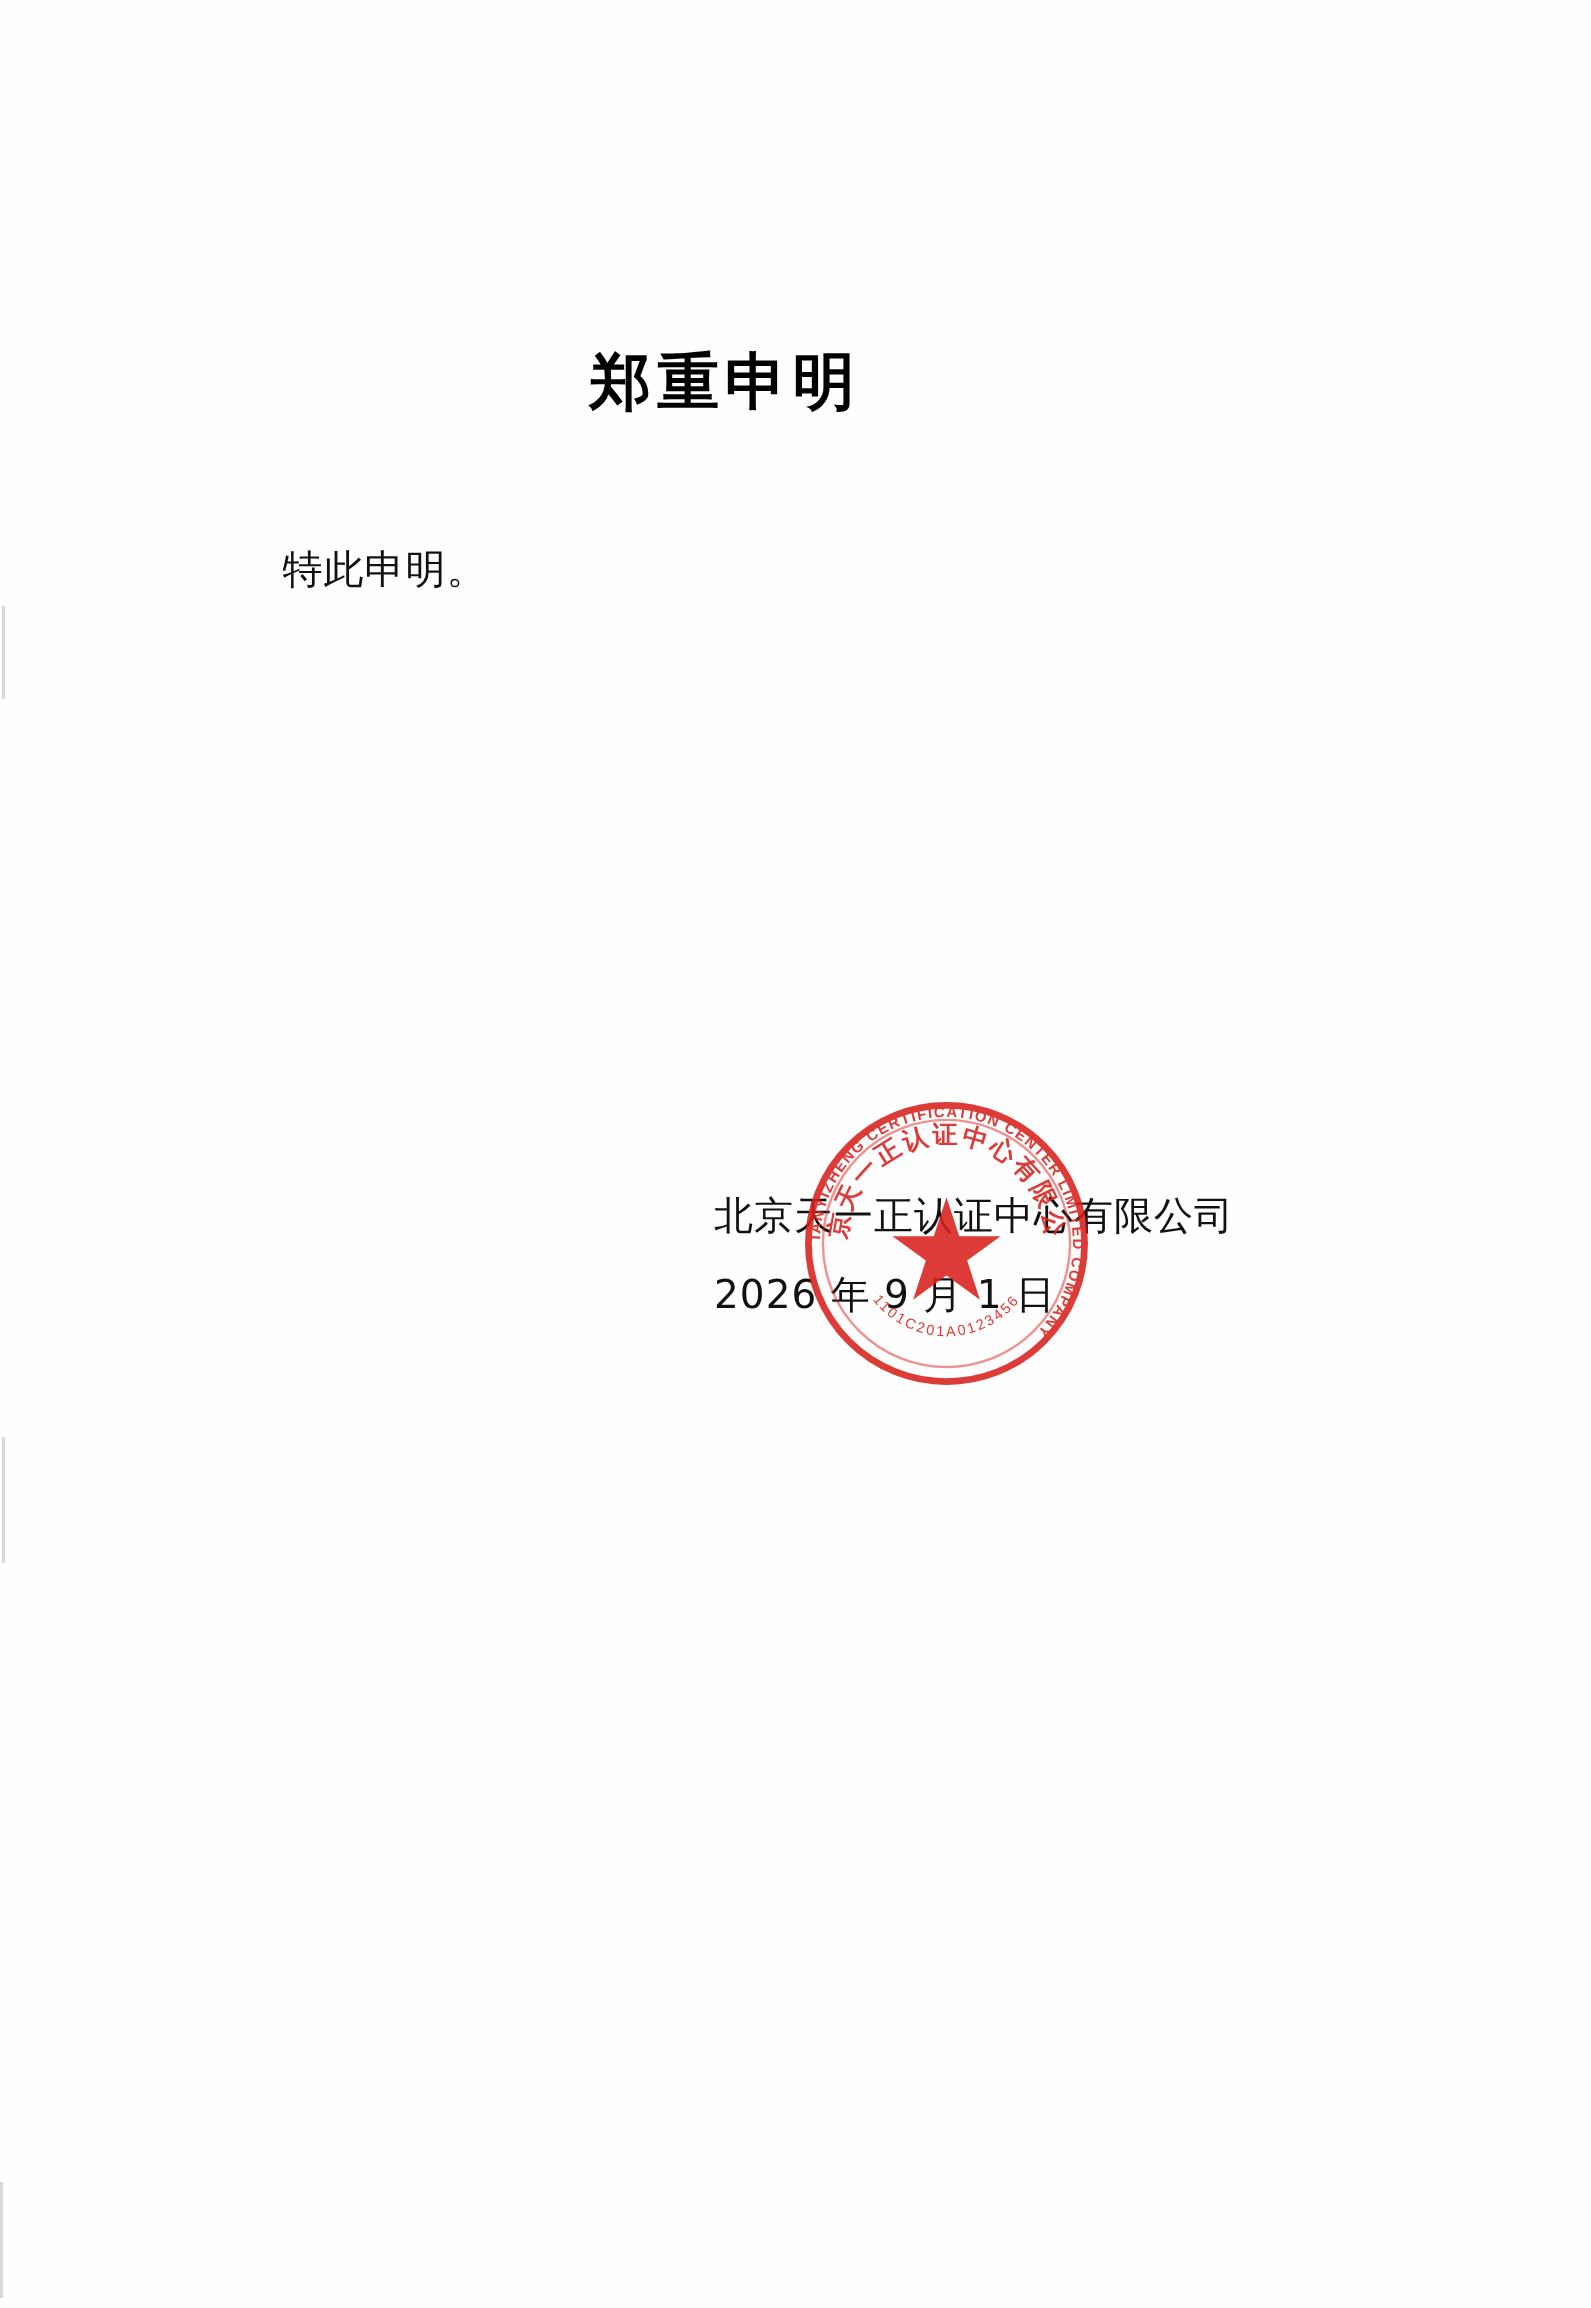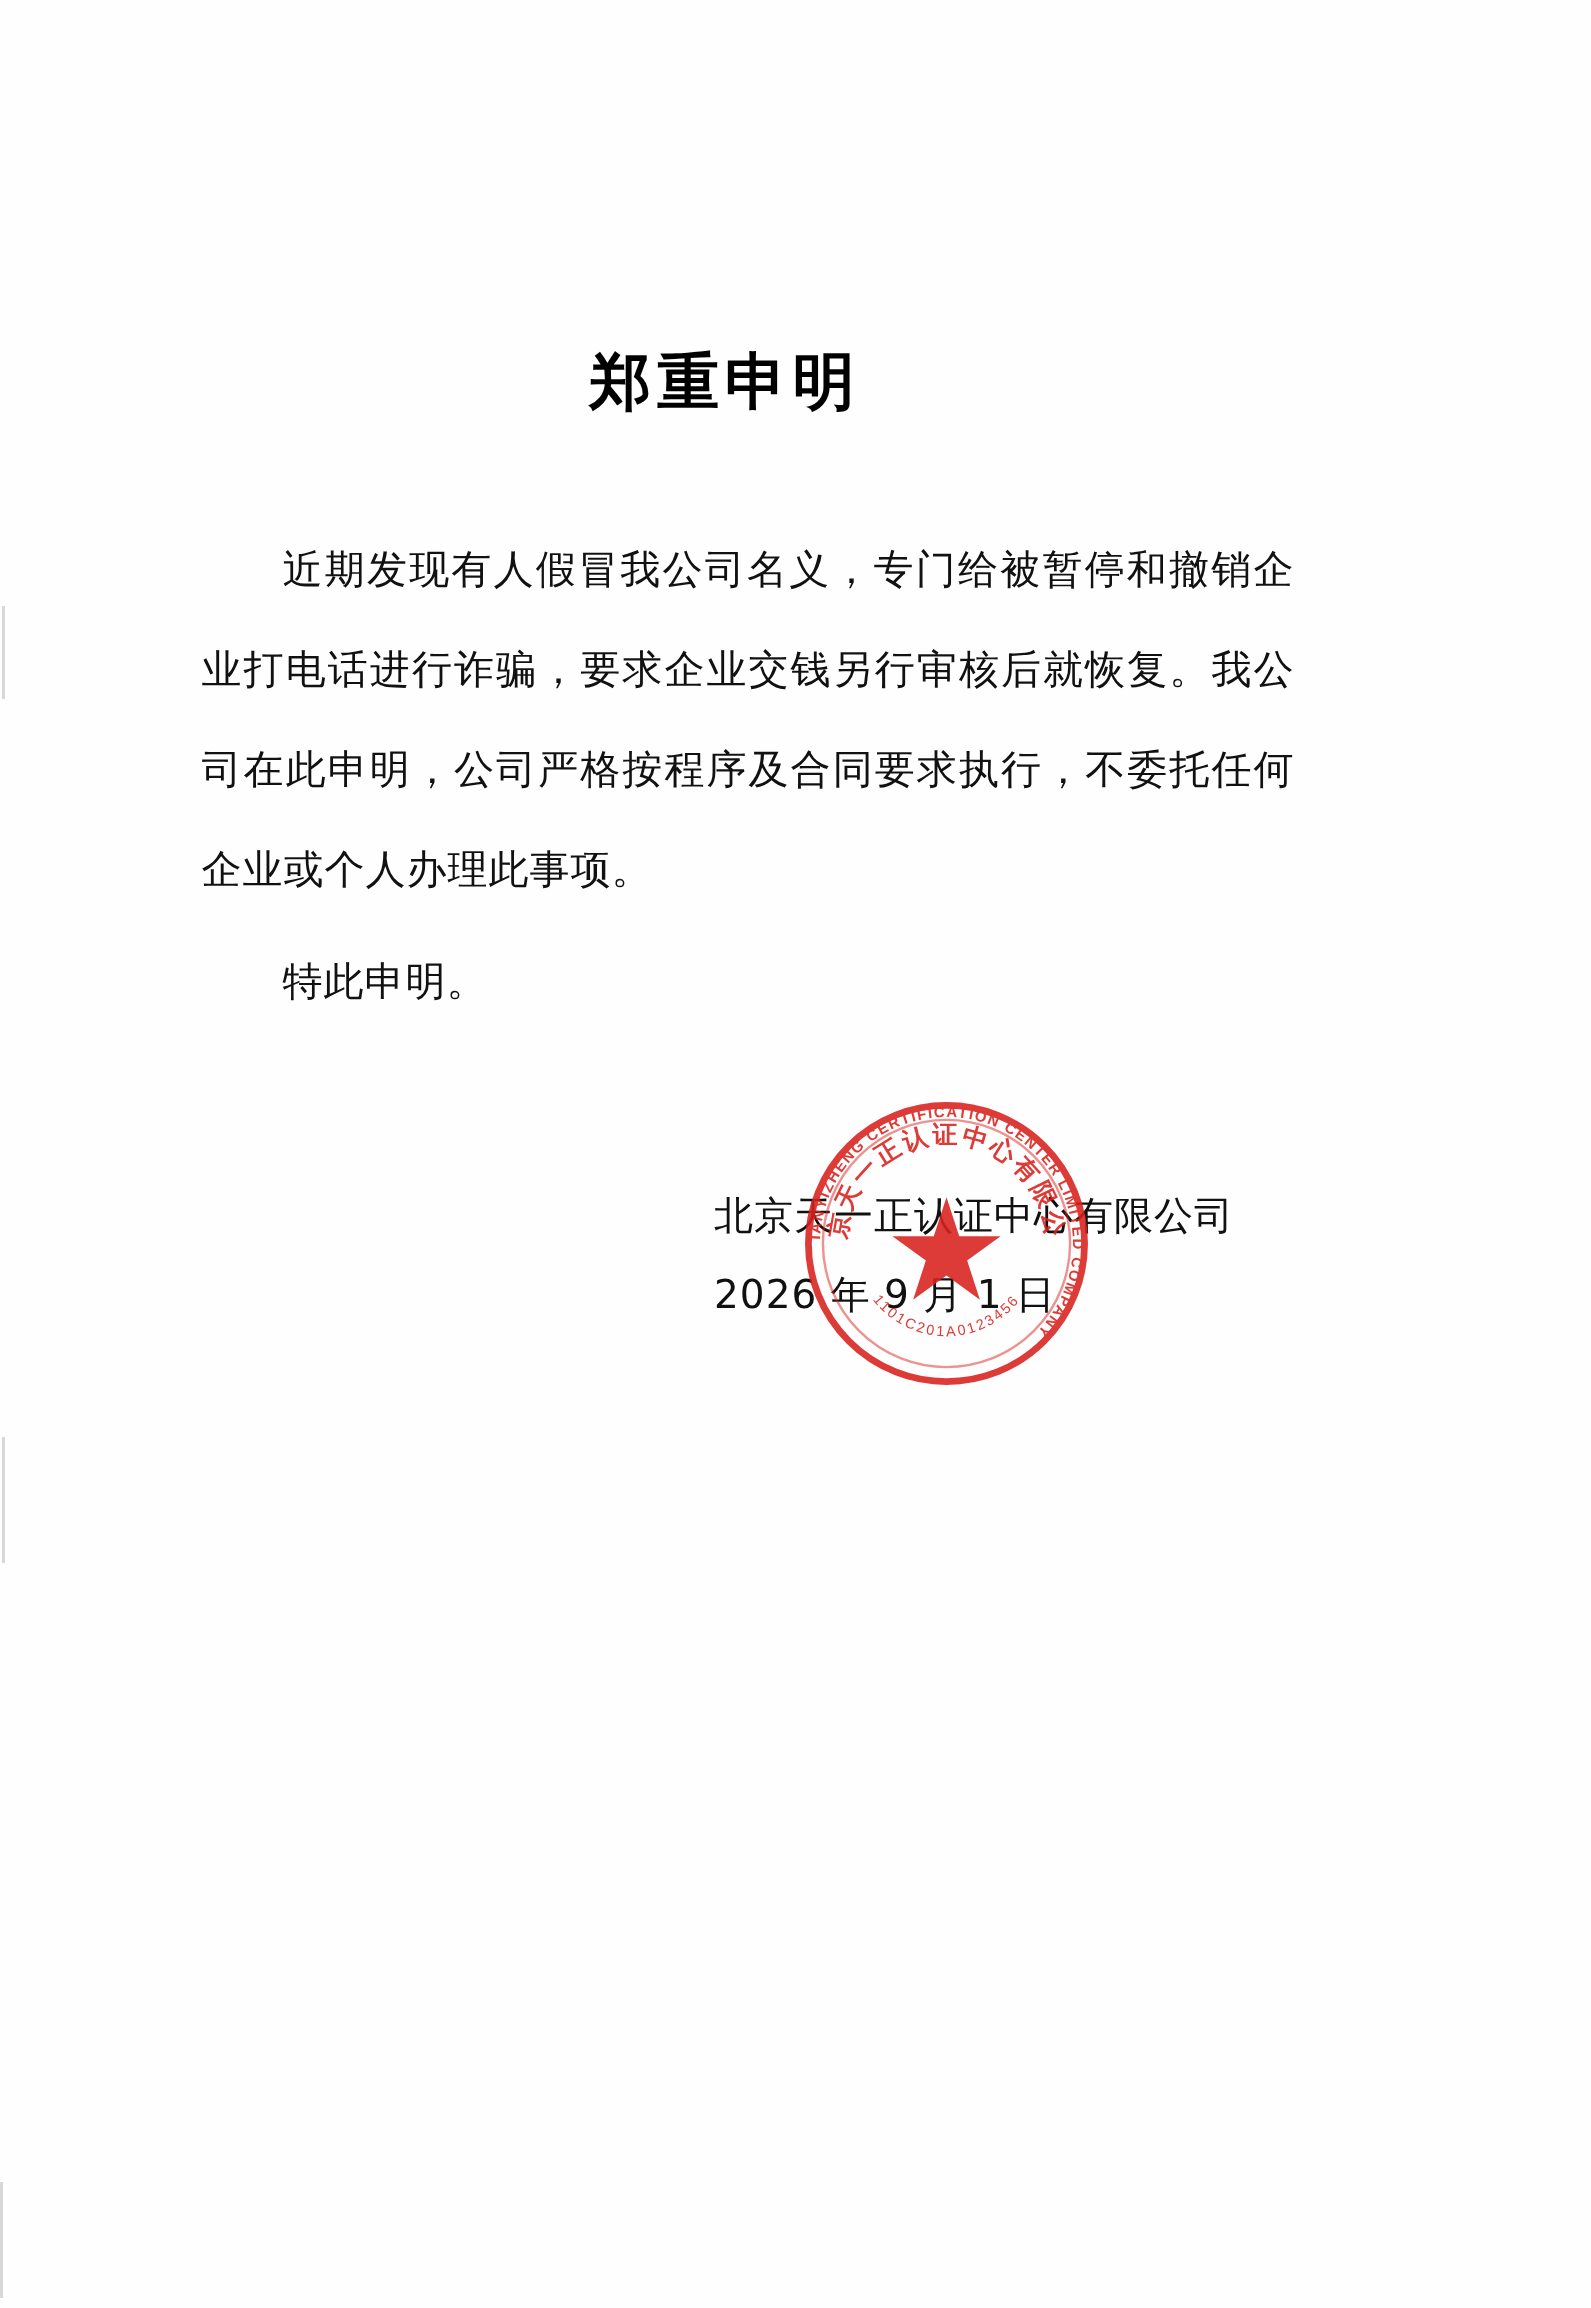--- a/index.html
+++ b/index.html
@@ -110,21 +110,20 @@
 
   <div class="scan-mark" style="left:1.9px; top:606px; width:2.9px; height:93px;"></div>
   <div class="scan-mark" style="left:1.9px; top:1437px; width:2.9px; height:126px;"></div>
   <div class="scan-mark" style="left:0px; top:2182px; width:2.9px; height:116px;"></div>
 
   <div id="doc">
 
     <div id="doc-title">郑重申明</div>
 
     <div id="body-block">
-      <div class="para">近期发现有人假冒我公司名义，专门给被暂停和撤销企业打电话进行诈骗，要求企业交钱另行审核后就恢复。我公司在此申明，公司严格按程序及合同要求执行，不委托任何企业或个人办理此事项。</div>
       <div class="para">特此申明。</div>
     </div>
 
     <div id="signature-block">
       <div class="sig-line">北京天一正认证中心有限公司</div>
       <div class="sig-line">2026 年 9 月 1 日</div>
     </div>
 
     <div id="seal">
       <svg viewBox="0 0 320 320" xmlns="http://www.w3.org/2000/svg">

